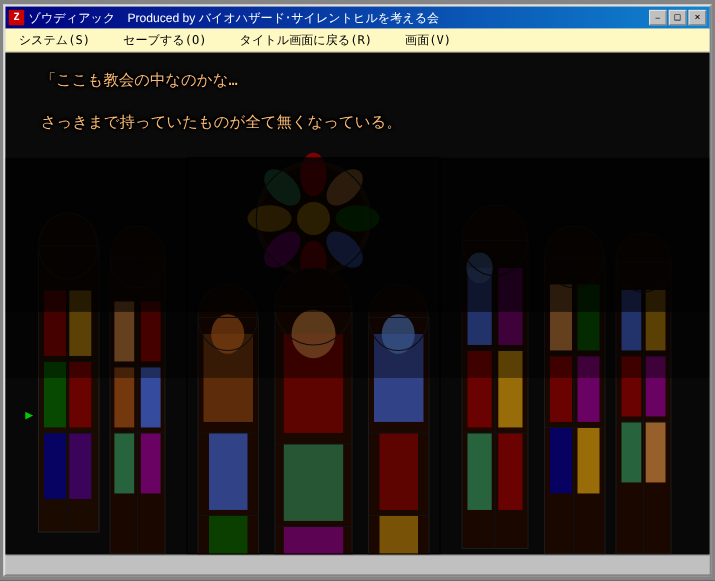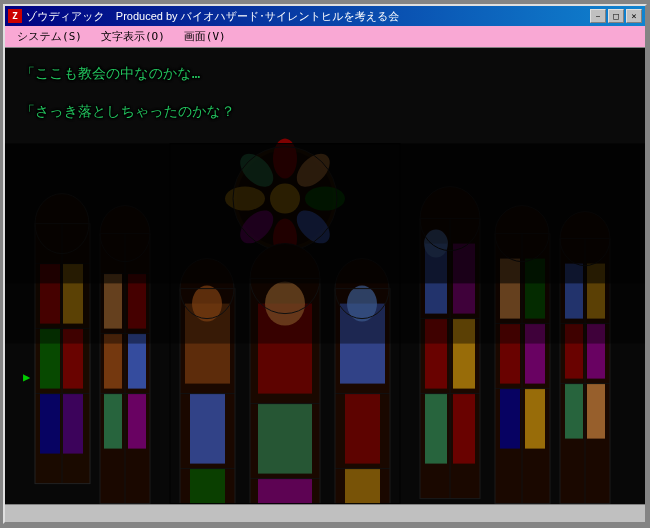--- a/index.html
+++ b/index.html
@@ -71,26 +71,26 @@
       align-items: center;
       justify-content: center;
       font-size: 9px;
       cursor: pointer;
       color: #000;
     }
 
     
     .menu-bar {
       height: 22px;
-      background: #f9a8d4;
+      background: #fef9c3;
       border-bottom: 1px solid #808080;
       display: flex;
       align-items: center;
       padding: 0 4px;
-      gap: 3px;
+      gap: 14px;
       flex-shrink: 0;
     }
     .menu-item {
       padding: 2px 8px;
       font-size: 11px;
       font-family: 'MS Gothic', 'MS UI Gothic', monospace;
       color: #000;
       cursor: pointer;
       white-space: nowrap;
     }
@@ -121,22 +121,22 @@
       width: 100%;
       height: 85%;
     }
 
     
     .dialog-text {
       position: absolute;
       top: 0;
       left: 0;
       right: 0;
-      padding: 14px 16px;
-      color: #22c55e;
+      padding: 14px 32px;
+      color: #fdba74;
       font-family: 'MS Gothic', 'MS UI Gothic', monospace;
       font-size: 14px;
       line-height: 1.7;
       text-shadow: 1px 1px 2px #000, -1px -1px 2px #000, 1px -1px 2px #000, -1px 1px 2px #000;
     }
     .dialog-line {
       display: block;
       margin-bottom: 2px;
     }
     .dialog-block {
@@ -175,21 +175,22 @@
     </div>
     <div class="title-buttons">
       <div class="title-btn">－</div>
       <div class="title-btn">□</div>
       <div class="title-btn">×</div>
     </div>
   </div>
 
   <div class="menu-bar">
     <div class="menu-item">システム(S)</div>
-    <div class="menu-item">文字表示(O)</div>
+    <div class="menu-item">セーブする(O)</div>
+    <div class="menu-item">タイトル画面に戻る(R)</div>
     <div class="menu-item">画面(V)</div>
   </div>
 
   <div class="content-area">
 
     <div class="stained-glass-bg"></div>
 
     <svg class="stained-glass-svg" viewBox="0 0 640 360" xmlns="http://www.w3.org/2000/svg" preserveAspectRatio="xMidYMax meet">
 
       <rect width="640" height="360" fill="#080808"></rect>
@@ -343,21 +344,23 @@
 
       <rect x="0" y="0" width="640" height="140" fill="rgba(0,0,0,0.75)"></rect>
       <rect x="0" y="140" width="640" height="60" fill="rgba(0,0,0,0.4)"></rect>
     </svg>
 
     <div class="dialog-text">
       <div class="dialog-block">
         <span class="dialog-line">「ここも教会の中なのかな…</span>
       </div>
       <div class="dialog-block">
-        <span class="dialog-line">「さっき落としちゃったのかな？</span>
+        <span class="dialog-line">さっきまで持っていたものが全て無くなっている。</span>
+      </div>
+      <div class="dialog-block">
       </div>
     </div>
 
     <div class="arrow-indicator">▶</div>
   </div>
 
   <div class="status-bar"></div>
 </div>
 
 </body></html>

